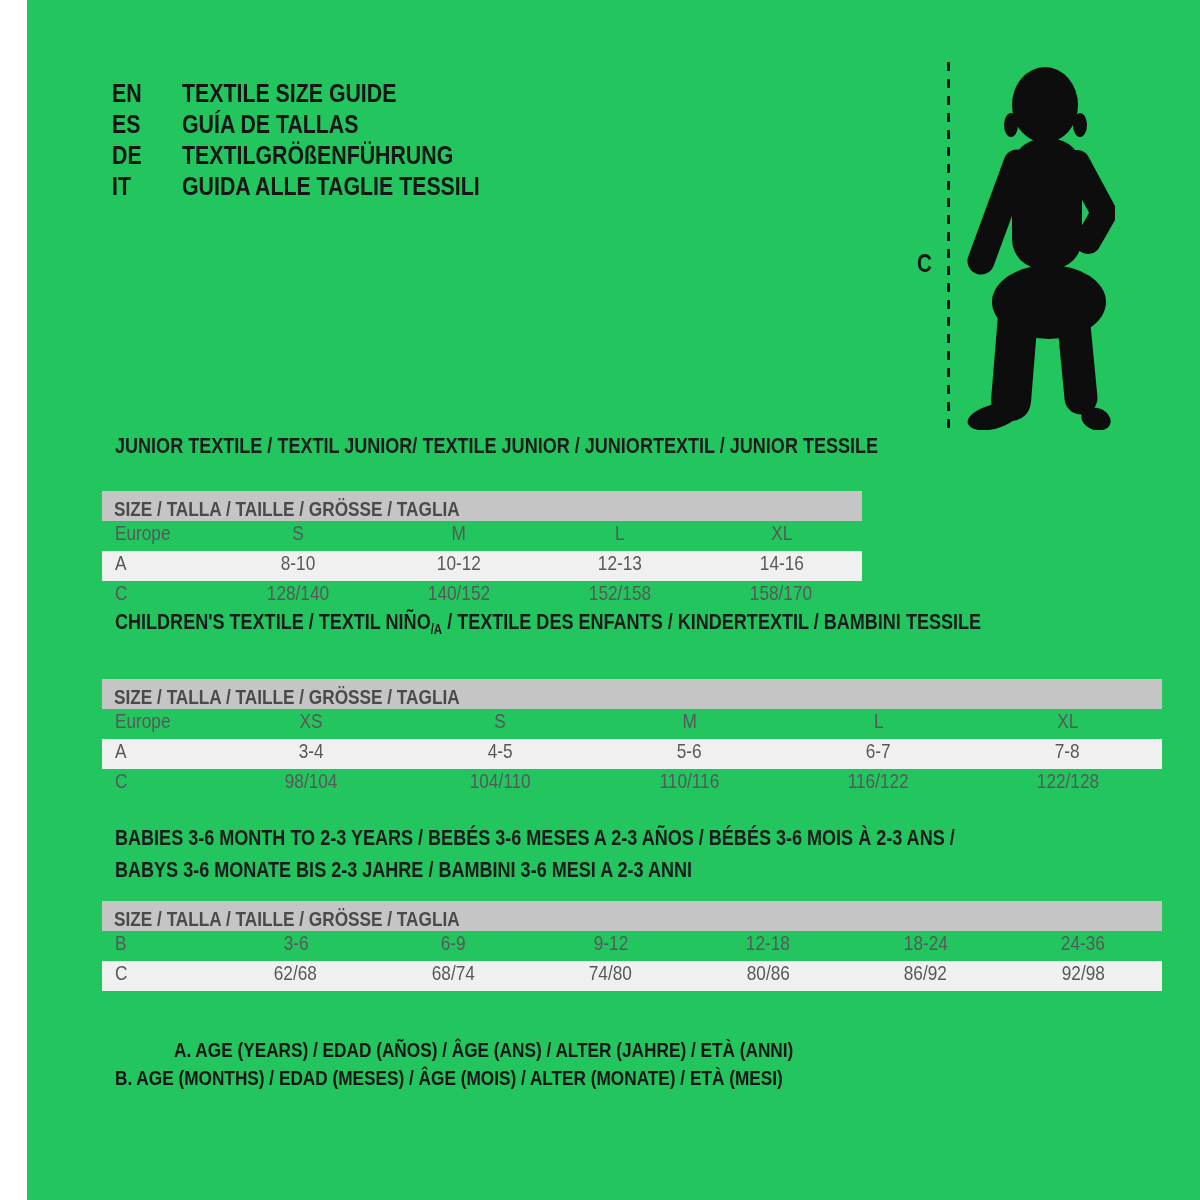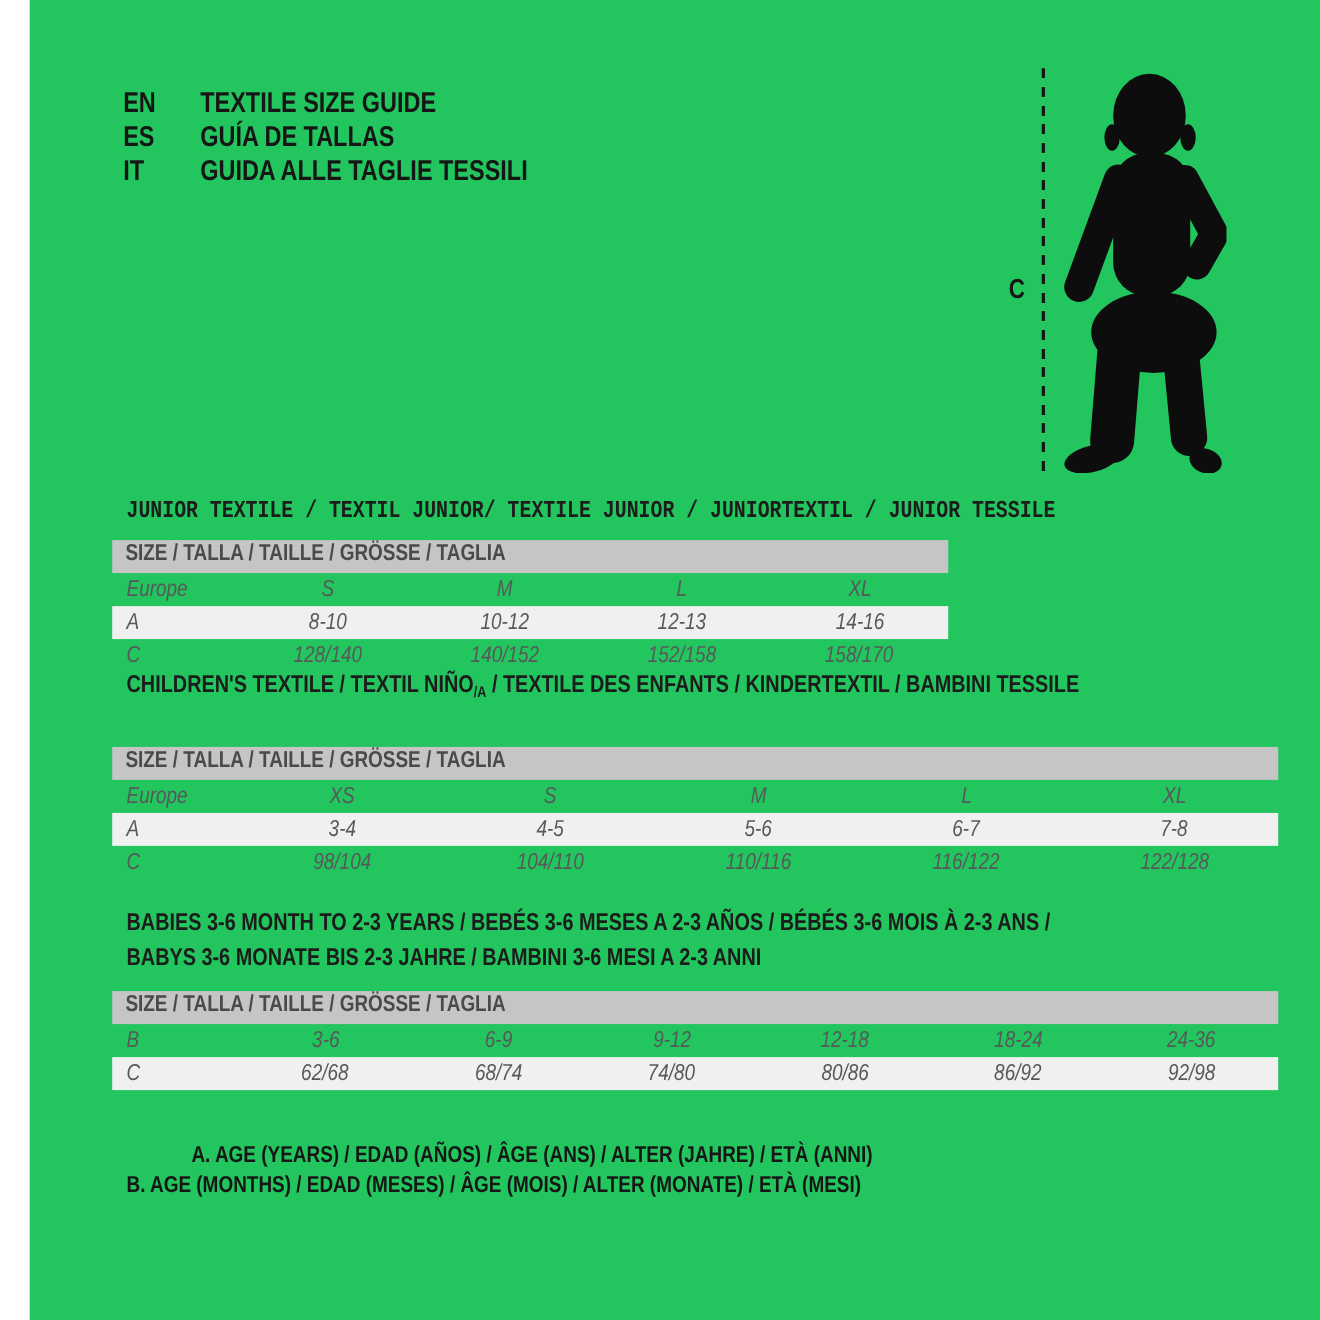--- a/index.html
+++ b/index.html
@@ -16,33 +16,33 @@
 
   
   .figure{position:absolute;left:880px;top:55px;width:240px;height:400px;}
   .dash-line{position:absolute;left:40px;top:7px;width:3px;height:372px;
              background:repeating-linear-gradient(to bottom,#161616 0 9px,transparent 9px 17px);}
   .c-label{position:absolute;left:10px;top:194px;font-size:25px;font-weight:700;color:#161616;}
   .baby-svg{position:absolute;left:58px;top:10px;}
 
   
   .tbl-title{position:absolute;left:88px;color:#1c1c1c;font-size:22px;font-weight:700;line-height:32px;}
-  .t1-title{top:449px;font-family:Liberation Mono, monospace;}
+  .t1-title{top:430px;}
   .t2-title{top:606px;}
   .t3-title{top:822px;}
   .sub{font-size:14px;vertical-align:-5px;}
 
   
   .tbl{position:absolute;left:75px;color:#58585a;font-size:21px;}
   .t1{top:491px;width:760px;}
   .t2{top:679px;width:1060px;}
   .t3{top:901px;width:1060px;}
-  .hdr-bar{height:30px;background:#c5c5c5;display:flex;align-items:flex-start;
+  .hdr-bar{height:30px;background:#c5c5c5;display:flex;align-items:flex-end;
            padding-left:12px;color:#4a4a4a;font-weight:700;font-size:21px;}
-  .t-row{display:flex;height:30px;align-items:center;font-style:italic;}
+  .t-row{display:flex;height:30px;align-items:flex-start;}
   .t-row.striped{background:#f0f0f0;}
   .lbl{width:115px;padding-left:13px;box-sizing:border-box;}
   .cell{flex:1;display:flex;justify-content:center;}
 
   
   .legend{position:absolute;left:88px;top:1036px;color:#161616;font-weight:700;font-size:21px;}
   .legend-line{height:28px;display:flex;align-items:center;justify-content:flex-end;}
 </style>
 </head>
 <body>
@@ -50,20 +50,24 @@
 <div class="page">
 
   <div class="lang-block">
     <div class="lang-row">
       <div class="lang-code-w"><span class="cd cd-l">EN</span></div>
       <span class="cd cd-l">TEXTILE SIZE GUIDE</span>
     </div>
     <div class="lang-row">
       <div class="lang-code-w"><span class="cd cd-l">ES</span></div>
       <span class="cd cd-l">GUÍA DE TALLAS</span>
+    </div>
+    <div class="lang-row">
+      <div class="lang-code-w"><span class="cd cd-l">DE</span></div>
+      <span class="cd cd-l">TEXTILGRÖßENFÜHRUNG</span>
     </div>
     <div class="lang-row">
       <div class="lang-code-w"><span class="cd cd-l">IT</span></div>
       <span class="cd cd-l">GUIDA ALLE TAGLIE TESSILI</span>
     </div>
   </div>
 
   <div class="figure">
     <div class="dash-line"></div>
     <div class="c-label cd cd-l">C</div>

